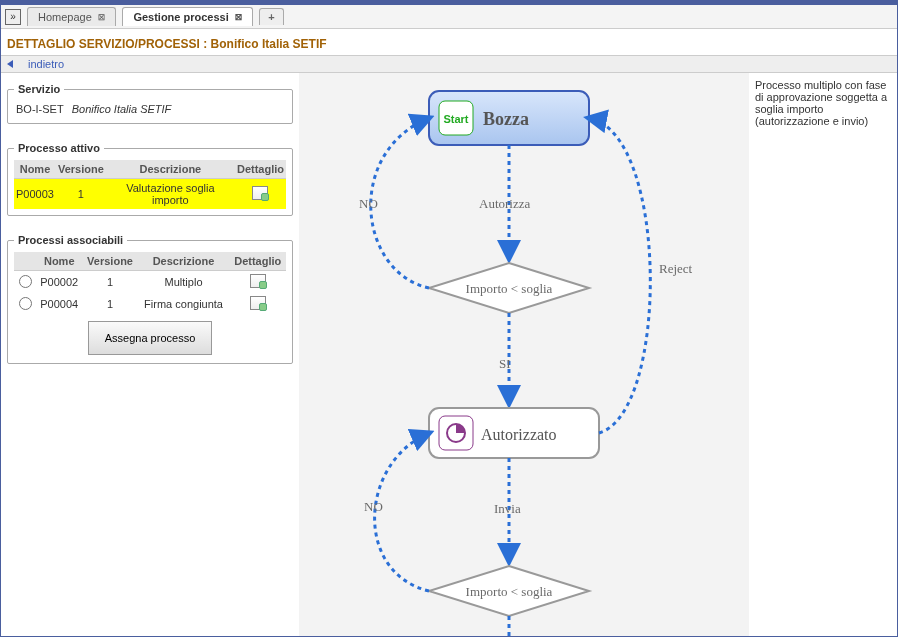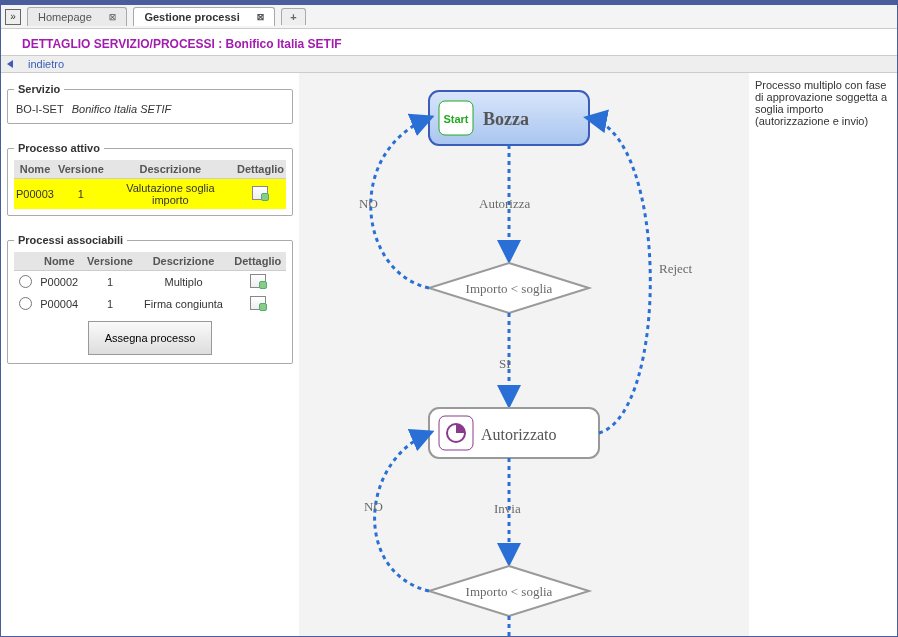--- a/index.html
+++ b/index.html
@@ -1,24 +1,24 @@
 <!DOCTYPE html>
 <html><head>
 <meta charset="utf-8">
 <style>
 * { box-sizing: border-box; margin: 0; padding: 0; }
 body { font-family: Verdana, Arial, sans-serif; font-size: 11px; color: #333; background: #fff; width: 898px; height: 637px; overflow: hidden; position: relative; border: 1px solid #4a5e9e; }
 .top-bar { height: 4px; background: #4a5e9e; }
 .tabs-row { display: flex; align-items: center; padding: 2px 4px; border-bottom: 1px solid #ccc; background: #f4f4f4; }
 .menu-icon { width: 16px; height: 16px; border: 1px solid #666; display: flex; align-items: center; justify-content: center; font-size: 10px; background: #eee; cursor: pointer; }
-.tab { border: 1px solid #aaa; border-bottom: none; padding: 3px 10px; margin-left: 6px; display: flex; align-items: center; gap: 17px; font-size: 11px; color: #555; background: #eaeaea; border-radius: 3px 3px 0 0; cursor: pointer; }
+.tab { border: 1px solid #aaa; border-bottom: none; padding: 3px 10px; margin-left: 6px; display: flex; align-items: center; gap: 6px; font-size: 11px; color: #555; background: #eaeaea; border-radius: 3px 3px 0 0; cursor: pointer; }
 .tab.active { background: #fff; color: #333; font-weight: bold; }
 .tab .close { color: #555; font-size: 9px; cursor: pointer; }
 .tab-add { border: 1px solid #aaa; border-bottom: none; padding: 2px 8px; margin-left: 6px; background: #eee; border-radius: 3px 3px 0 0; cursor: pointer; color: #666; font-weight: bold; }
-.page-title { color: #a21caf; font-weight: bold; font-size: 12px; padding: 8px 21px 4px; }
+.page-title { color: #a16207; font-weight: bold; font-size: 12px; padding: 8px 6px 4px; }
 .back-row { background: #eee; border-top: 1px solid #ccc; border-bottom: 1px solid #ccc; padding: 2px 6px; }
 .back-link { color: #3b5cb8; font-size: 11px; text-decoration: none; display: inline-flex; align-items: center; gap: 15px; cursor: pointer; }
 .back-link .arrow { display: inline-block; width: 0; height: 0; border-top: 4px solid transparent; border-bottom: 4px solid transparent; border-right: 6px solid #3b5cb8; }
 .main { display: flex; position: relative; }
 .left-col { width: 298px; padding: 10px 6px; }
 fieldset { border: 1px solid #aaa; border-radius: 2px; margin-bottom: 18px; padding: 6px; }
 legend { padding: 0 4px; font-weight: bold; color: #333; font-size: 11px; }
 .svc-row { display: flex; gap: 8px; padding: 2px; font-size: 11px; }
 .svc-code { font-weight: normal; }
 .svc-desc { font-style: italic; }

